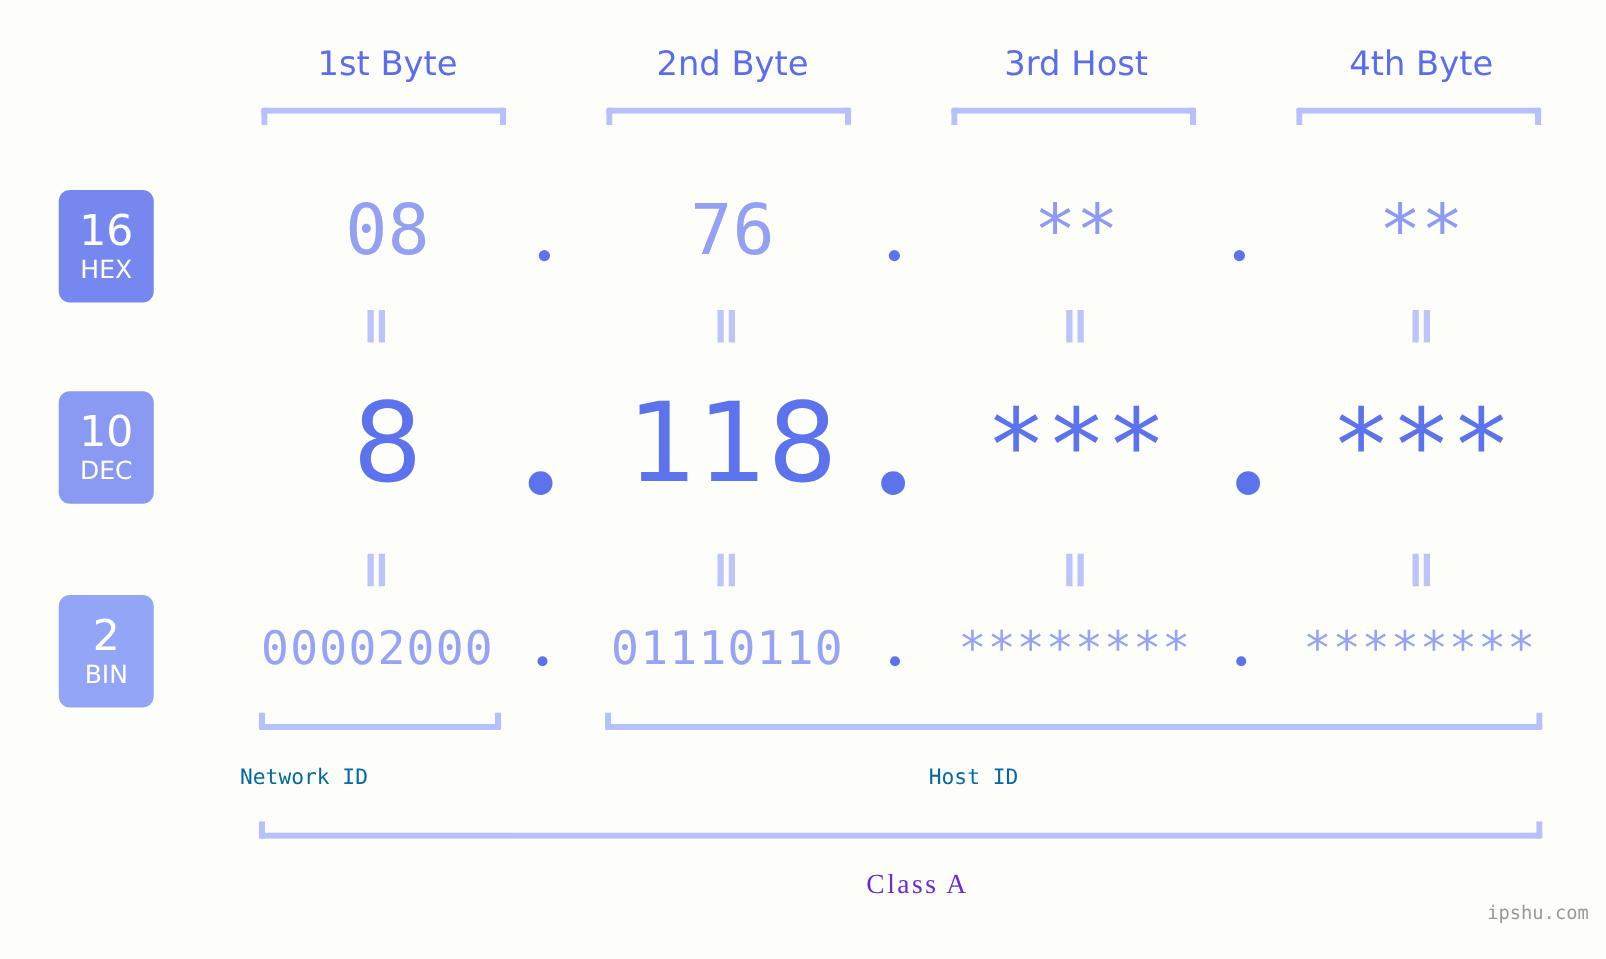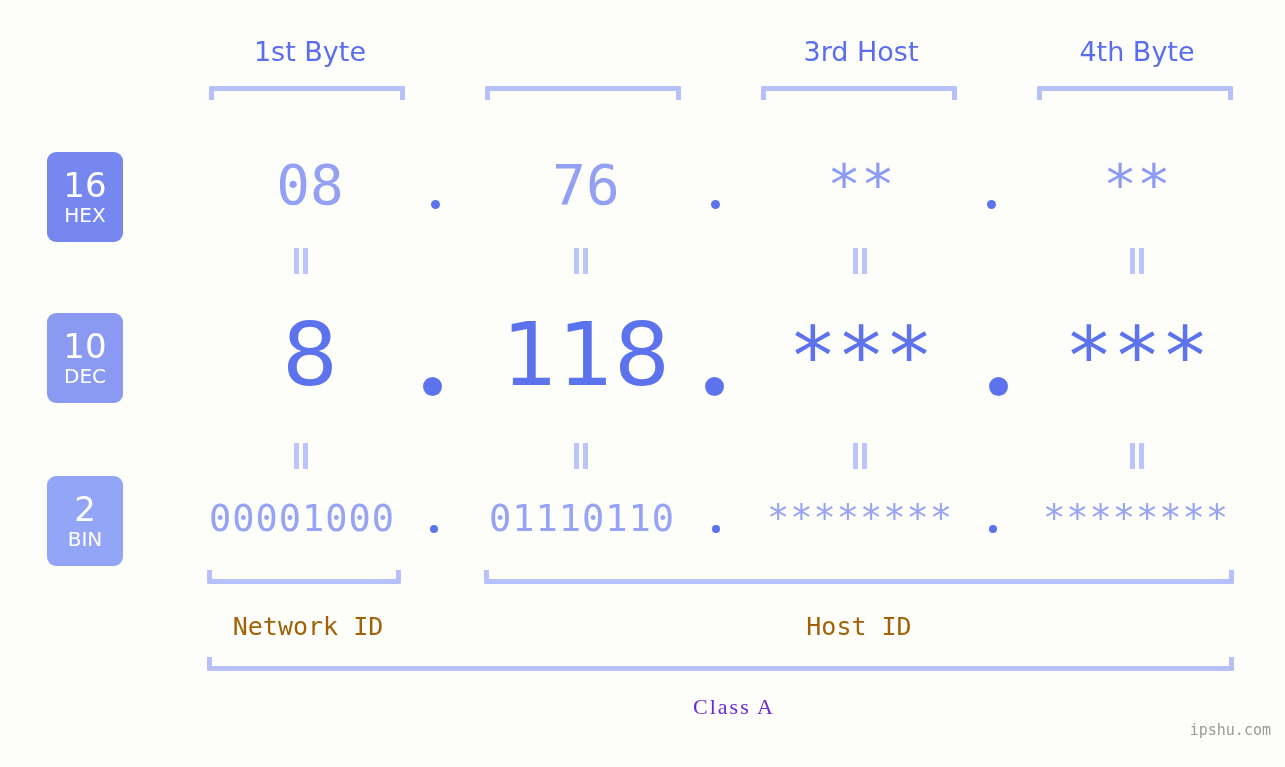--- a/index.html
+++ b/index.html
@@ -138,23 +138,22 @@
     height: 26px;
     background: #bcc5fb;
     display: block;
   }
   .eqmark i:nth-child(1) { left: 2px; }
   .eqmark i:nth-child(2) { left: 11px; }
 
   
   .id-label {
     position: absolute;
-    text-align: center;
-    font-size: 25px;
-    color: #a16207;
+    font-size: 17px;
+    color: #0369a1;
     font-family: "DejaVu Sans Mono", monospace;
     white-space: nowrap;
   }
   .class-label {
     position: absolute;
     text-align: center;
     font-size: 22px;
     color: #6d28d9;
     font-family: Liberation Serif, serif;
     white-space: nowrap;
@@ -171,20 +170,21 @@
     font-family: "DejaVu Sans Mono", monospace;
     letter-spacing: 0px;
   }
 </style>
 </head>
 <body>
 
 <div class="stage">
 
   <div class="byte-label" style="left:194px; width:232px;">1st Byte</div>
+  <div class="byte-label" style="left:470px; width:232px;">2nd Byte</div>
   <div class="byte-label" style="left:745px; width:232px;">3rd Host</div>
   <div class="byte-label" style="left:1021px; width:232px;">4th Byte</div>
 
   <div class="bracket-top" style="left:209px; top:86px; width:196px;"></div>
   <div class="bracket-top" style="left:485px; top:86px; width:196px;"></div>
   <div class="bracket-top" style="left:761px; top:86px; width:196px;"></div>
   <div class="bracket-top" style="left:1037px; top:86px; width:196px;"></div>
 
   <div class="badge badge-hex">
     <span class="num">16</span>
@@ -249,21 +249,21 @@
   <div class="eqmark" style="left:851px; top:443px;">
       <i></i>
       <i></i>
     </div>
   <div class="eqmark" style="left:1128px; top:443px;">
       <i></i>
       <i></i>
     </div>
 
   <div class="row-bin">
-    <div class="cell" style="left:186px; top:492px; width:232px;">00001000</div>
+    <div class="cell" style="left:186px; top:492px; width:232px;">00002000</div>
     <div class="cell" style="left:466px; top:492px; width:232px;">01110110</div>
     <div class="cell" style="left:744px; top:492px; width:232px;">********</div>
     <div class="cell" style="left:1020px; top:492px; width:232px;">********</div>
 
     <div class="dot dot-bin" style="left:430px; top:525px;"></div>
     <div class="dot dot-bin" style="left:712px; top:525px;"></div>
     <div class="dot dot-bin" style="left:989px; top:525px;"></div>
   </div>
 
   <div class="bracket-bottom" style="left:207px; top:570px; width:194px;"></div>

